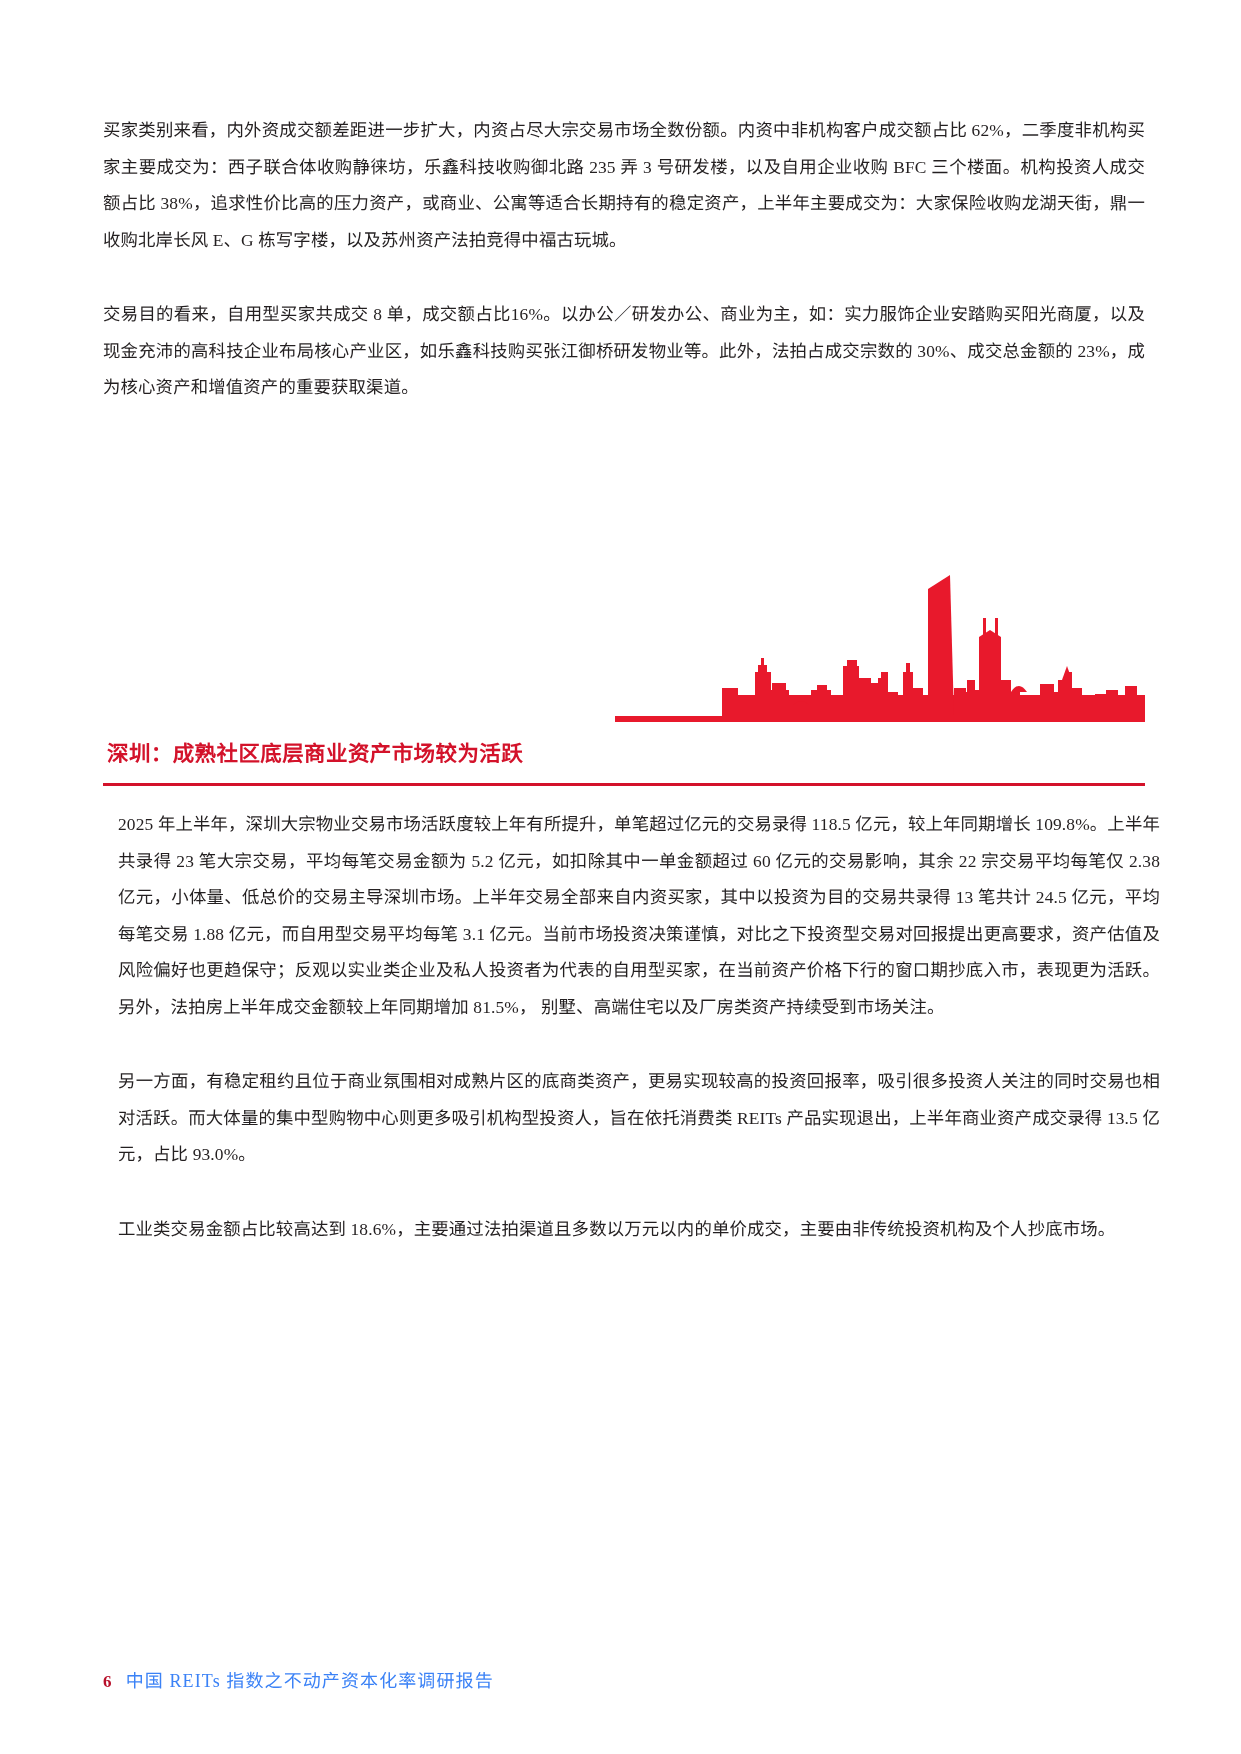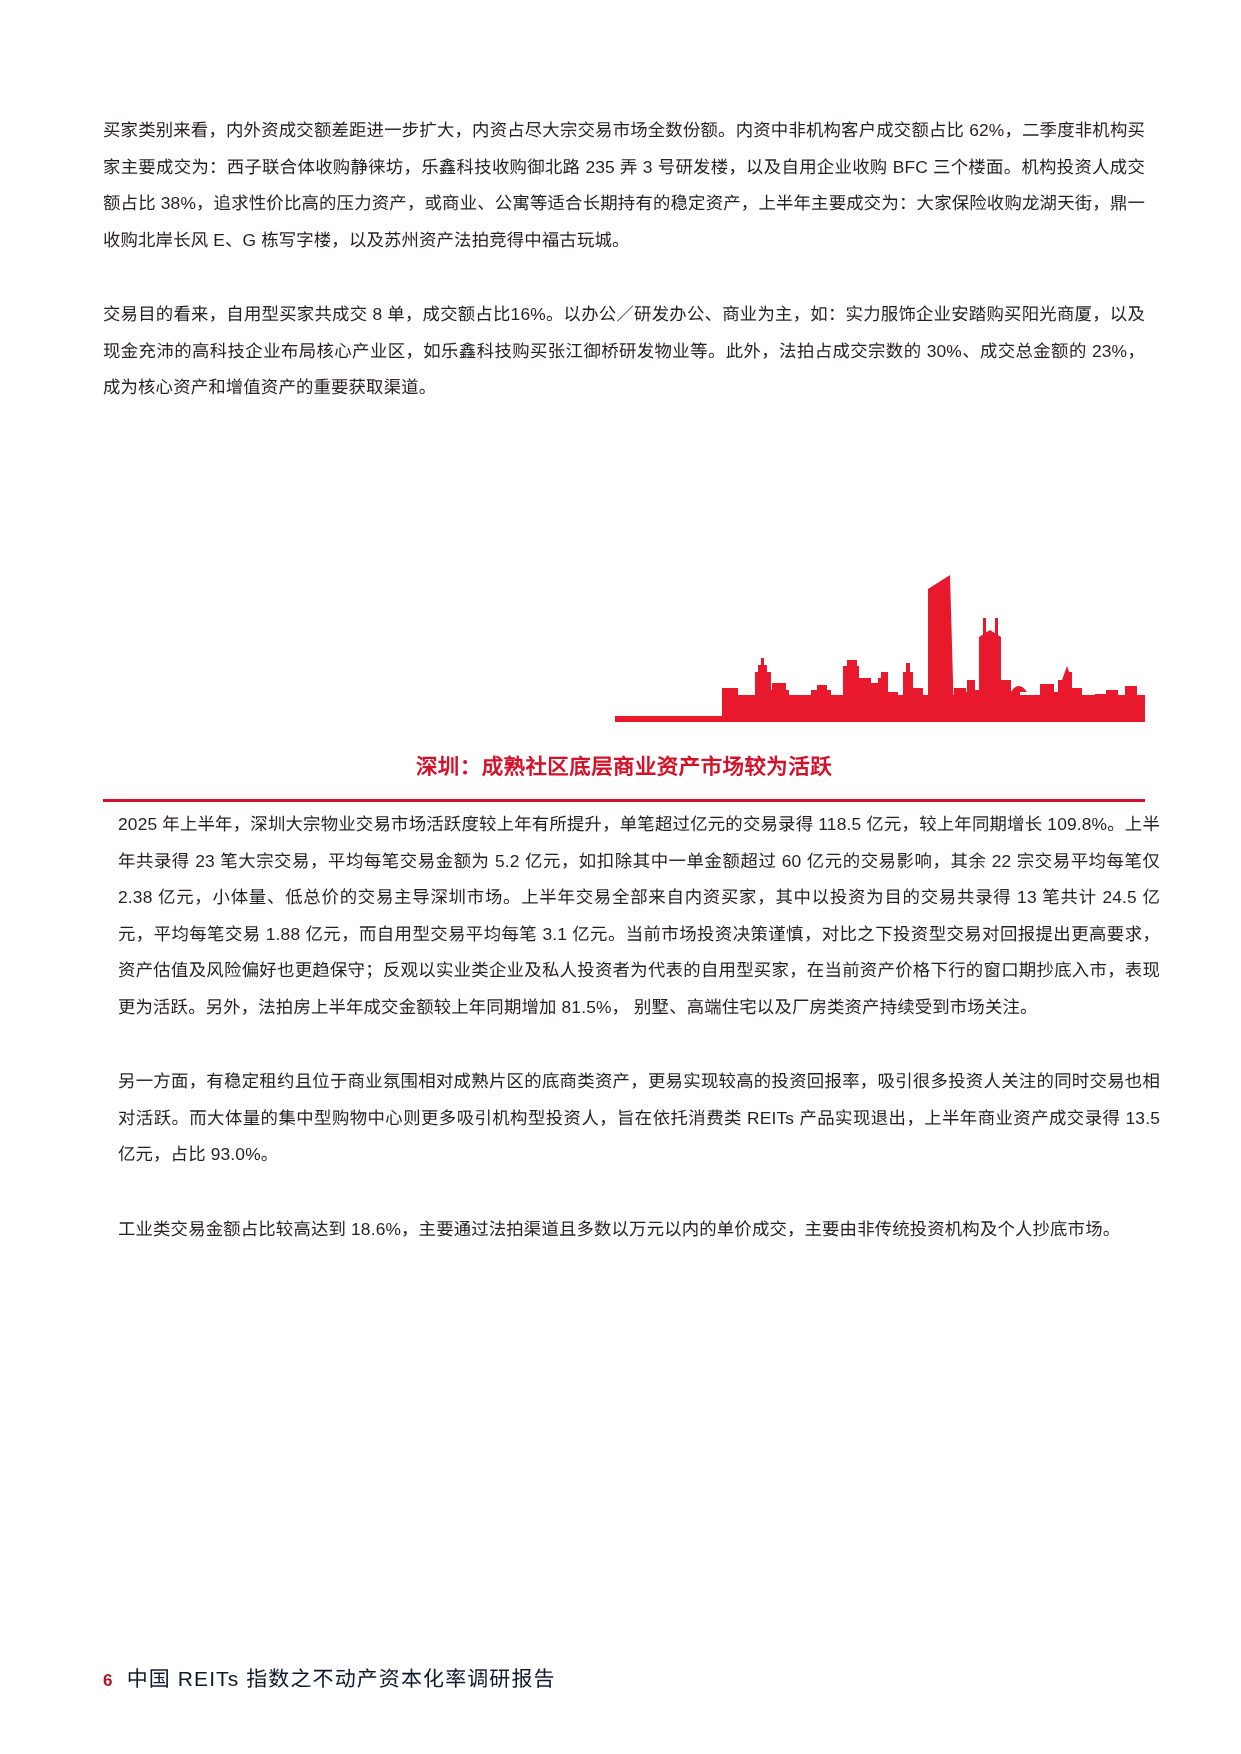--- a/index.html
+++ b/index.html
@@ -8,21 +8,21 @@
     padding: 0;
     background: #ffffff;
   }
   .page {
     position: relative;
     width: 1241px;
     height: 1754px;
     margin: 0 auto;
     background: #ffffff;
     overflow: hidden;
-    font-family: Liberation Sans, sans-serif;
+    font-family: Liberation Serif, serif;
   }
 
   
   .content {
     position: absolute;
     left: 103px;
     top: 112px;
     width: 1042px;
   }
   p.para {
@@ -56,27 +56,26 @@
   }
 
   
   .section-head {
     position: absolute;
     left: 103px;
     top: 735px;
     width: 1042px;
   }
   .section-head h2 {
-    margin: 17px;
+    margin: 4px;
     font-size: 21.5px;
     font-weight: 700;
     color: #d3122a;
     letter-spacing: 0.4px;
     line-height: 30px;
-    text-align: center;
   }
   .section-rule {
     margin-top: 14px;
     width: 1042px;
     height: 3px;
     background: #d3122a;
   }
 
   
   .content-lower {
@@ -95,22 +94,22 @@
     align-items: baseline;
     gap: 14px;
   }
   .footer .pagenum {
     font-size: 17px;
     font-weight: 700;
     color: #b8102a;
     letter-spacing: 0.2px;
   }
   .footer .foot-title {
-    font-size: 21px;
-    color: #0f172a;
+    font-size: 18px;
+    color: #3b82f6;
     letter-spacing: 1.1px;
   }
 </style>
 </head>
 <body>
 
 <div class="page">
 
   <div class="content">
     <p class="para">买家类别来看，内外资成交额差距进一步扩大，内资占尽大宗交易市场全数份额。内资中非机构客户成交额占比 62%，二季度非机构买家主要成交为：西子联合体收购静徕坊，乐鑫科技收购御北路 235 弄 3 号研发楼，以及自用企业收购 BFC 三个楼面。机构投资人成交额占比 38%，追求性价比高的压力资产，或商业、公寓等适合长期持有的稳定资产，上半年主要成交为：大家保险收购龙湖天街，鼎一收购北岸长风 E、G 栋写字楼，以及苏州资产法拍竞得中福古玩城。</p>

